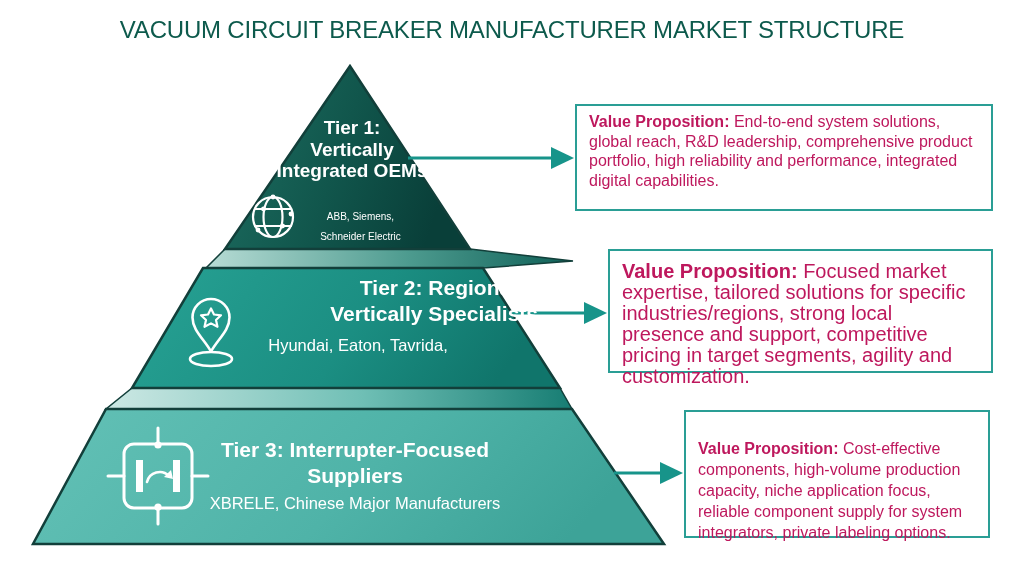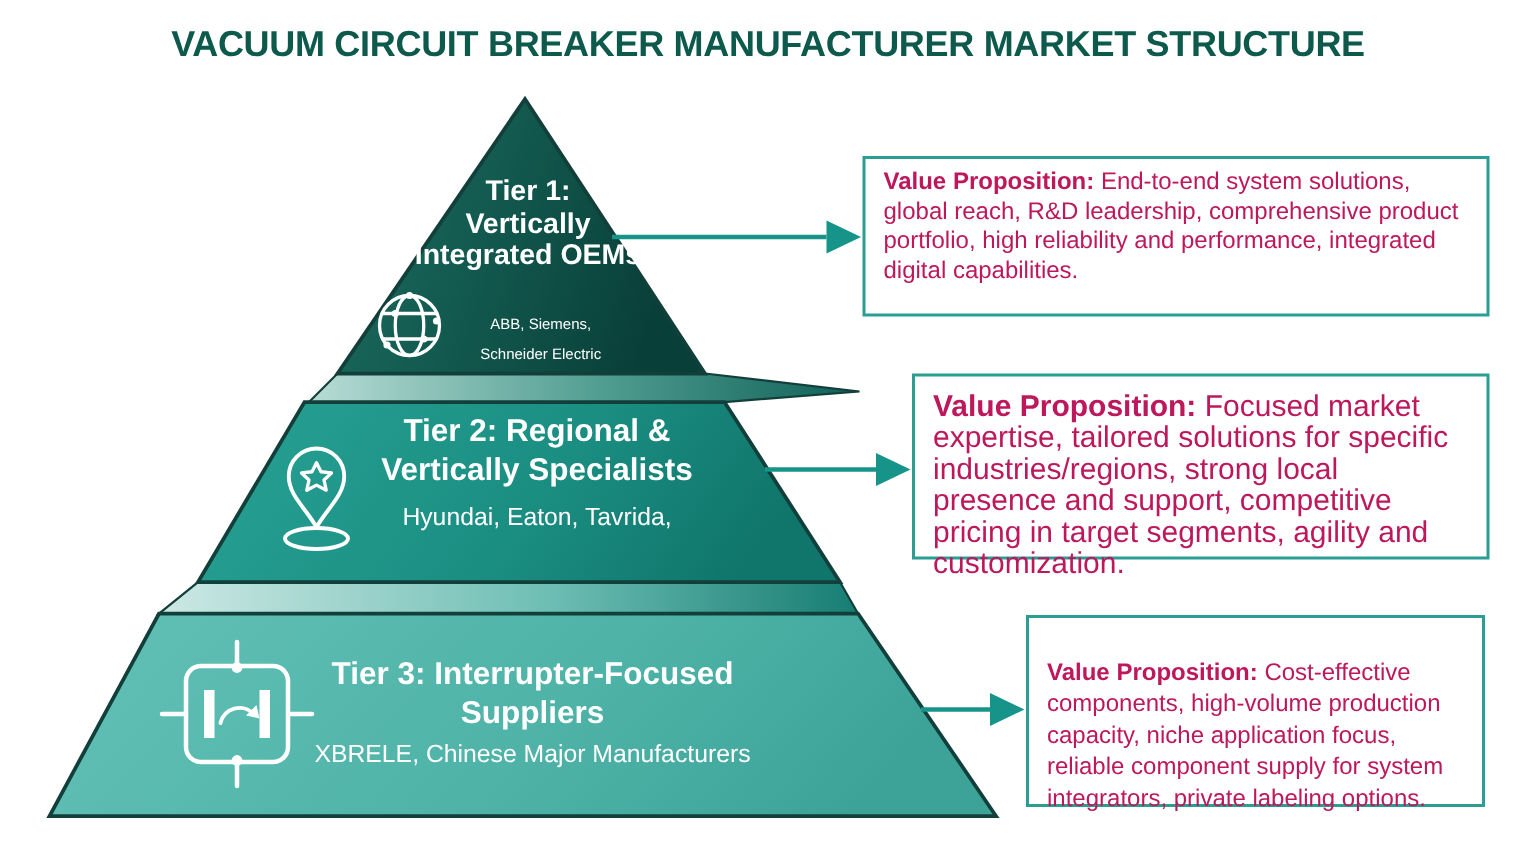--- a/index.html
+++ b/index.html
@@ -2,28 +2,28 @@
 <html><head>
 <meta charset="utf-8">
 <style>
   html,body{margin:0;padding:0;background:#e8e8e8;}
   .stage{
     position:relative;width:1024px;height:572px;background:#ffffff;
     overflow:hidden;font-family:"Liberation Sans",sans-serif;
   }
   .title{
     position:absolute;top:16px;left:0;width:1024px;text-align:center;
-    font-size:24px;font-weight:700;letter-spacing:-0.2px;color:#0d5a4c;
+    font-size:24px;font-weight:400;letter-spacing:-0.2px;color:#0d5a4c;
   }
   .pyr-svg{position:absolute;left:0;top:0;}
   .tier-text{position:absolute;text-align:center;color:#ffffff;}
   .t-head{font-weight:700;}
   .t1-head{left:252px;top:117px;width:200px;font-size:19px;line-height:21.5px;}
   .t1-sub{left:268px;top:207px;width:185px;font-size:10px;line-height:19.5px;}
-  .t2-head{left:178px;top:275px;width:360px;font-size:21px;line-height:25.5px;}
+  .t2-head{left:178px;top:275px;width:360px;font-size:21px;line-height:25.5px;text-align:right;}
   .t2-sub{left:198px;top:334px;width:320px;font-size:16.5px;line-height:22px;}
   .t3-head{left:175px;top:437px;width:360px;font-size:21px;line-height:25.5px;}
   .t3-sub{left:175px;top:493px;width:360px;font-size:16.5px;line-height:21px;}
   .vp-box{
     position:absolute;background:#ffffff;border:2px solid #2a9e95;
     color:#be185d;box-sizing:border-box;
   }
   .vp-box b{font-weight:700;}
   .vp1{left:575px;top:104px;width:418px;height:107px;padding:6px 12px;font-size:16px;line-height:19.5px;}
   .vp2{left:608px;top:249px;width:385px;height:124px;padding:10px 12px;font-size:20px;line-height:21px;}

